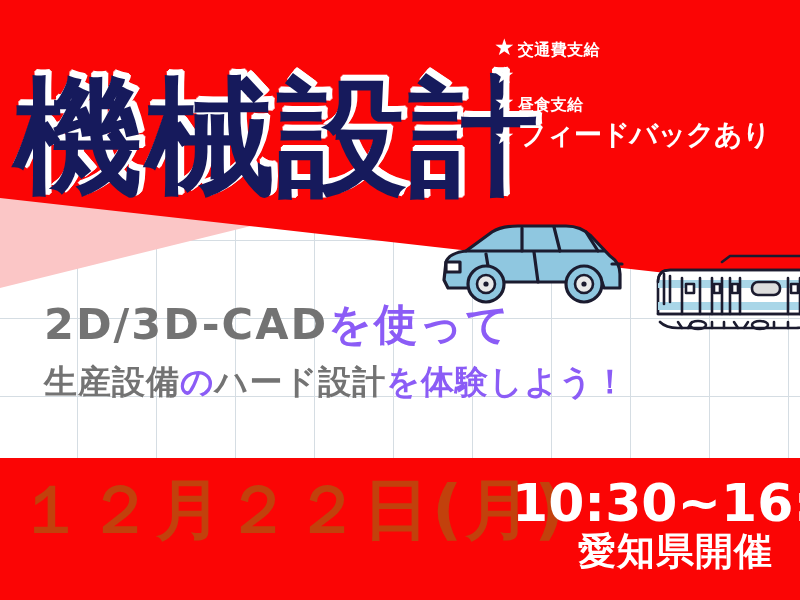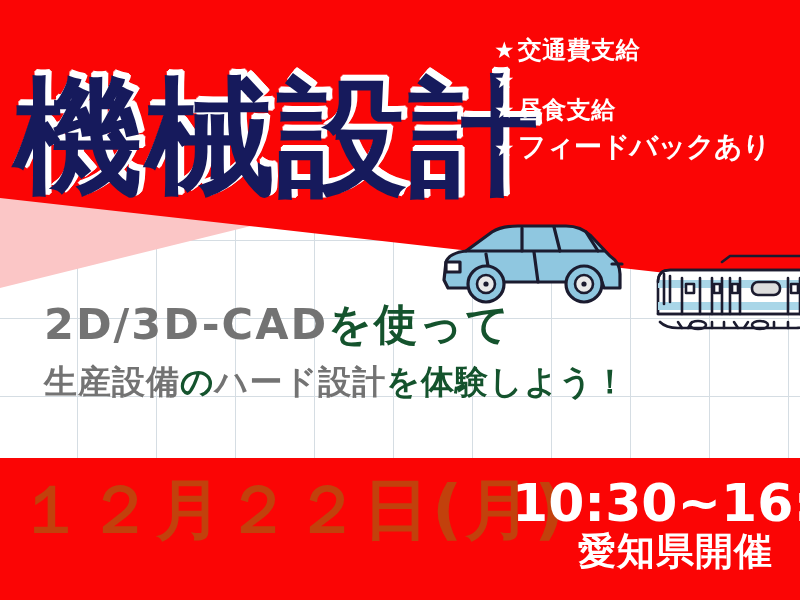--- a/index.html
+++ b/index.html
@@ -72,36 +72,36 @@
     color:#ffffff;
     font-weight:bold;
     font-family:"DejaVu Sans","Liberation Sans",sans-serif;
   }
   .bullet-row{
     display:flex;align-items:baseline;
     white-space:nowrap;
     margin-bottom:4px;
   }
   .bullet-star{font-size:23px;margin-right:3px;line-height:1;}
-  .bullet-text{font-size:24px;letter-spacing:0.5px;line-height:1.22;}
+  .bullet-text{font-size:16px;letter-spacing:0.5px;line-height:1.22;}
   .bullet-row.b2 .bullet-text{font-size:23px;letter-spacing:-0.2px;}
   .bullet-row.b4 .bullet-text{font-size:28px;letter-spacing:-0.5px;}
 
   
   .msg{
     position:absolute;left:44px;top:296px;
     font-weight:bold;
     font-family:"DejaVu Sans","Liberation Sans",sans-serif;
     white-space:nowrap;
   }
   .msg-line{line-height:1.34;}
   .msg-line1{font-size:43px;letter-spacing:2px;}
   .msg-line2{font-size:33px;letter-spacing:1px;margin-top:6px;}
   .c-red{color:#737373;}
-  .c-navy{color:#14532d;}
+  .c-navy{color:#8b5cf6;}
 
   
   .date{
     position:absolute;left:18px;top:477px;
     font-size:66px;font-weight:bold;color:#c2410c;
     letter-spacing:3px;white-space:nowrap;
     font-family:"DejaVu Sans","Liberation Sans",sans-serif;
     line-height:1;
   }
   .time{

